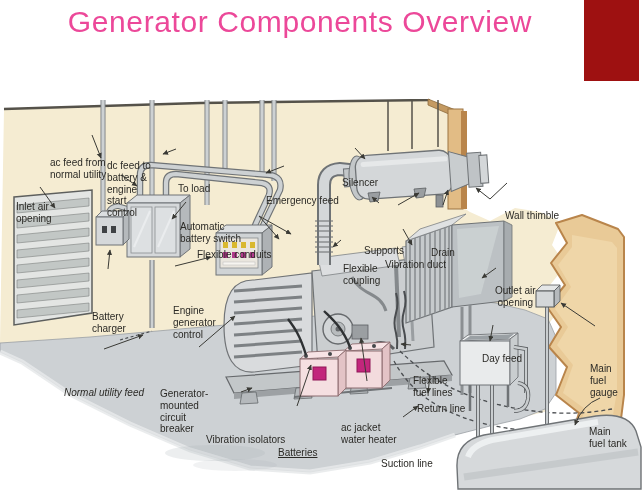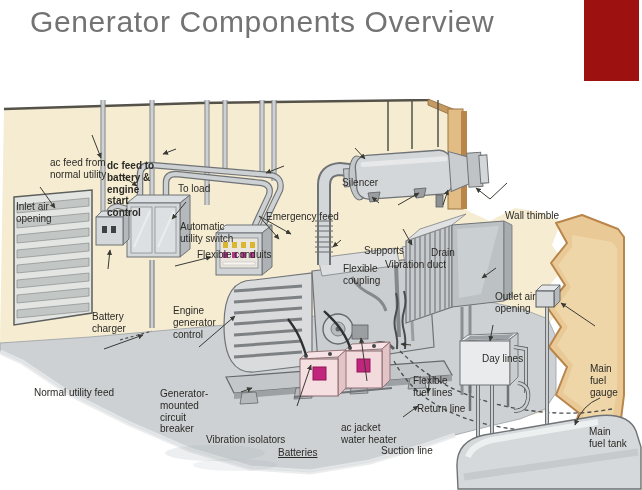--- a/index.html
+++ b/index.html
@@ -10,21 +10,21 @@
   .accent-square{position:absolute;left:584px;top:0;width:55px;height:81px;background:#9E1111;}
   .diagram{position:absolute;left:0;top:95px;width:642px;height:395px;}
   .diagram svg{position:absolute;left:0;top:0;}
   .label-overlay{position:absolute;left:0;top:0;width:642px;height:395px;pointer-events:none;}
   .dlabel{position:absolute;font-size:10px;line-height:1.18;color:#2b2a26;white-space:pre-line;margin-top:40px;}
 </style>
 </head>
 <body>
 
 <div class="slide">
-  <div class="slide-title" style="color: #737373;">Generator Components Overview</div>
+  <div class="slide-title" style="color: #ec4899; text-align: center;">Generator Components Overview</div>
   <div class="accent-square" style="background: rgb(158, 17, 17);"></div>
 
   <div class="diagram">
     <svg width="642" height="395" viewBox="0 0 642 395">
       <defs>
         <marker id="arr" markerWidth="7" markerHeight="7" refX="5" refY="2.6" orient="auto">
           <path d="M0,0 L5.5,2.6 L0,5.2 Z" fill="#3a3a35"></path>
         </marker>
       </defs>
 
@@ -310,60 +310,60 @@
         <path d="M403,322 L418,311" marker-end="url(#arr)"></path>
         <path d="M493,230 L490,246" marker-end="url(#arr)"></path>
         <path d="M595,231 L561,208" marker-end="url(#arr)"></path>
         <path d="M600,303 Q582,310 575,330" marker-end="url(#arr)"></path>
       </g>
     </svg>
 
     <div class="label-overlay">
         <div class="dlabel" style="left: 50px; top: 22px;">ac feed from
 normal utility</div>
-        <div class="dlabel" style="left: 107px; top: 25px; font-weight: bold;">dc feed to
+        <div class="dlabel" style="left: 107px; top: 25px;">dc feed to
 battery &amp;
 engine
 start
 control</div>
         <div class="dlabel" style="left: 178px; top: 48px;">To load</div>
         <div class="dlabel" style="left: 16px; top: 66px;">Inlet air
 opening</div>
-        <div class="dlabel" style="left: 266px; top: 76px;">Emergency feed</div>
+        <div class="dlabel" style="left: 266px; top: 60px;">Emergency feed</div>
         <div class="dlabel" style="left: 180px; top: 86px;">Automatic
-utility switch</div>
+battery switch</div>
         <div class="dlabel" style="left: 197px; top: 114px;">Flexible conduits</div>
         <div class="dlabel" style="left: 342px; top: 42px;">Silencer</div>
         <div class="dlabel" style="left: 364px; top: 110px;">Supports</div>
         <div class="dlabel" style="left: 431px; top: 112px;">Drain</div>
         <div class="dlabel" style="left: 385px; top: 124px;">Vibration duct</div>
         <div class="dlabel" style="left: 343px; top: 128px;">Flexible
 coupling</div>
         <div class="dlabel" style="left: 505px; top: 75px;">Wall thimble</div>
-        <div class="dlabel" style="left: 495px; top: 156px;">Outlet air
+        <div class="dlabel" style="left: 495px; top: 150px; text-align: center;">Outlet air
 opening</div>
         <div class="dlabel" style="left: 92px; top: 176px;">Battery
 charger</div>
         <div class="dlabel" style="left: 173px; top: 170px;">Engine
 generator
 control</div>
-        <div class="dlabel" style="left: 34px; top: 252px;">Normal utility feed</div>
+        <div class="dlabel" style="left: 64px; top: 252px; font-style: italic;">Normal utility feed</div>
         <div class="dlabel" style="left: 160px; top: 253px;">Generator-
 mounted
 circuit
 breaker</div>
         <div class="dlabel" style="left: 206px; top: 299px;">Vibration isolators</div>
         <div class="dlabel" style="left: 278px; top: 312px; text-decoration: underline;">Batteries</div>
         <div class="dlabel" style="left: 341px; top: 287px;">ac jacket
 water heater</div>
         <div class="dlabel" style="left: 413px; top: 240px;">Flexible
 fuel lines</div>
         <div class="dlabel" style="left: 417px; top: 268px; text-align: right;">Return line</div>
-        <div class="dlabel" style="left: 381px; top: 310px;">Suction line</div>
-        <div class="dlabel" style="left: 482px; top: 218px;">Day lines</div>
+        <div class="dlabel" style="left: 381px; top: 323px;">Suction line</div>
+        <div class="dlabel" style="left: 482px; top: 218px;">Day feed</div>
         <div class="dlabel" style="left: 590px; top: 228px;">Main
 fuel
 gauge</div>
         <div class="dlabel" style="left: 589px; top: 291px;">Main
 fuel tank</div>
       </div>
   </div>
 </div>
 
 </body></html>

